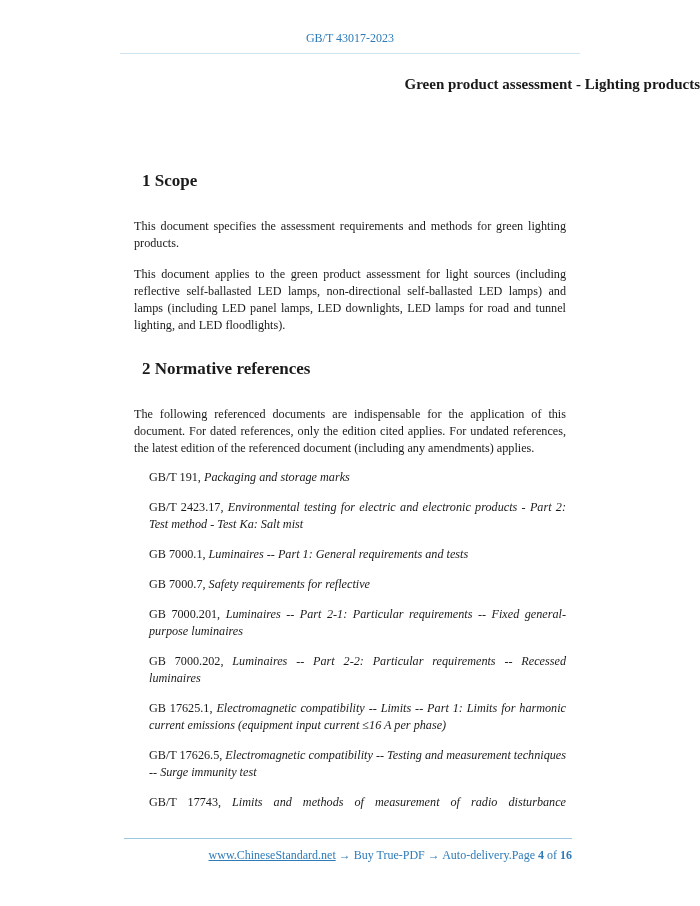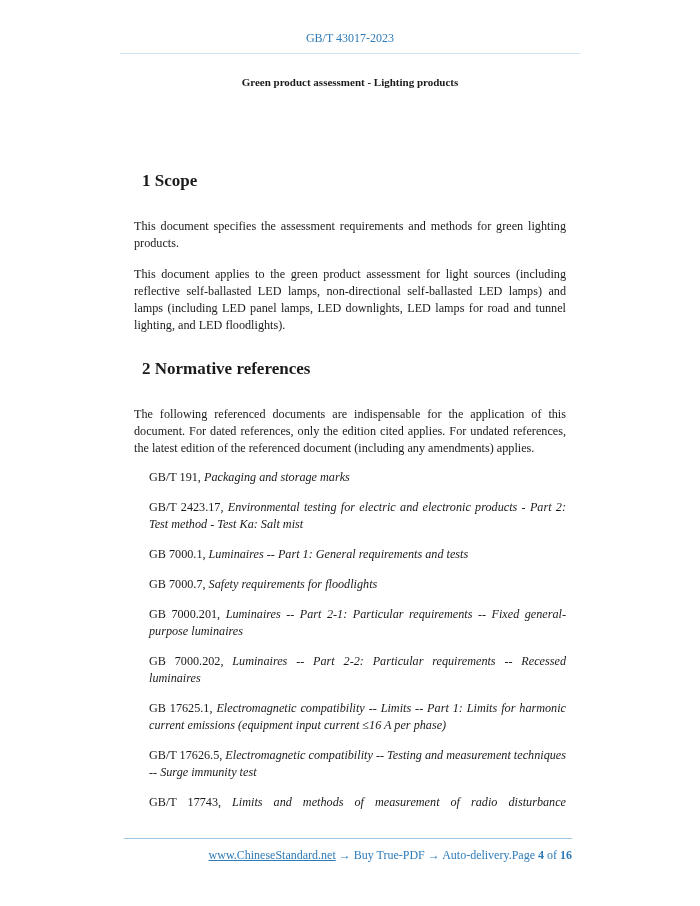--- a/index.html
+++ b/index.html
@@ -2,22 +2,22 @@
 <html><head>
   <meta charset="utf-8">
   <style>
     html, body { margin: 0; padding: 0; background: #ffffff; }
     body { width: 700px; height: 906px; position: relative; overflow: hidden;
       font-family: "Liberation Serif", "DejaVu Serif", serif; color: #1a1a1a; }
     .header-code { position: absolute; top: 31px; left: 0; width: 700px; text-align: center;
       font-size: 12px; color: #2e7bb8; }
     .header-rule { position: absolute; top: 53px; left: 120px; width: 460px; height: 0;
       border-top: 1px solid #cfe3f0; }
-    .doc-title { position: absolute; top: 76px; left: 0; width: 700px; text-align: center;
-      font-size: 11px; font-weight: bold; margin: 0; }
+    .doc-title { position: absolute; top: 76px; left: 0; width: 700px; text-align: right;
+      font-size: 15px; font-weight: bold; margin: 0; }
     .content { position: absolute; top: 152px; left: 126px; width: 448px; }
     h2 { font-size: 17px; font-weight: bold; margin: 16px; line-height: 26px; }
     p { font-size: 12.2px; line-height: 17px; margin: 8px; text-align: justify; }
     .sec1 { height: 42px; }
     .p-scope1 { margin-bottom: 14px; }
     .p-scope2 { margin-bottom: 22px; }
     .sec2-h { height: 42px; }
     .p-refs-intro { margin-bottom: 12px; }
     .ref { padding-left: 15px; margin-bottom: 13px; text-align: justify; text-align-last: left; }
     .ref .title { font-style: italic; }
@@ -46,21 +46,21 @@
 
   <div class="sec2-h">
     <h2>2 Normative references</h2>
   </div>
   <p class="p-refs-intro">The following referenced documents are indispensable for the application of this document. For dated references, only the edition cited applies. For undated references, the latest edition of the referenced document (including any amendments) applies.</p>
 
   <div>
     <p class="ref"><span>GB/T 191, </span><span class="title">Packaging and storage marks</span></p>
     <p class="ref"><span>GB/T 2423.17, </span><span class="title">Environmental testing for electric and electronic products - Part 2: Test method - Test Ka: Salt mist</span></p>
     <p class="ref"><span>GB 7000.1, </span><span class="title">Luminaires -- Part 1: General requirements and tests</span></p>
-    <p class="ref"><span>GB 7000.7, </span><span class="title">Safety requirements for floodlights</span></p>
+    <p class="ref"><span>GB 7000.7, </span><span class="title">Safety requirements for reflective</span></p>
     <p class="ref"><span>GB 7000.201, </span><span class="title">Luminaires -- Part 2-1: Particular requirements -- Fixed general-purpose luminaires</span></p>
     <p class="ref"><span>GB 7000.202, </span><span class="title">Luminaires -- Part 2-2: Particular requirements -- Recessed luminaires</span></p>
     <p class="ref"><span>GB 17625.1, </span><span class="title">Electromagnetic compatibility -- Limits -- Part 1: Limits for harmonic current emissions (equipment input current ≤16 A per phase)</span></p>
     <p class="ref"><span>GB/T 17626.5, </span><span class="title">Electromagnetic compatibility -- Testing and measurement techniques -- Surge immunity test</span></p>
     <p class="ref last"><span>GB/T 17743, </span><span class="title">Limits and methods of measurement of radio disturbance</span></p>
   </div>
 </div>
 
 <div class="footer-rule"></div>
 <div class="footer">

